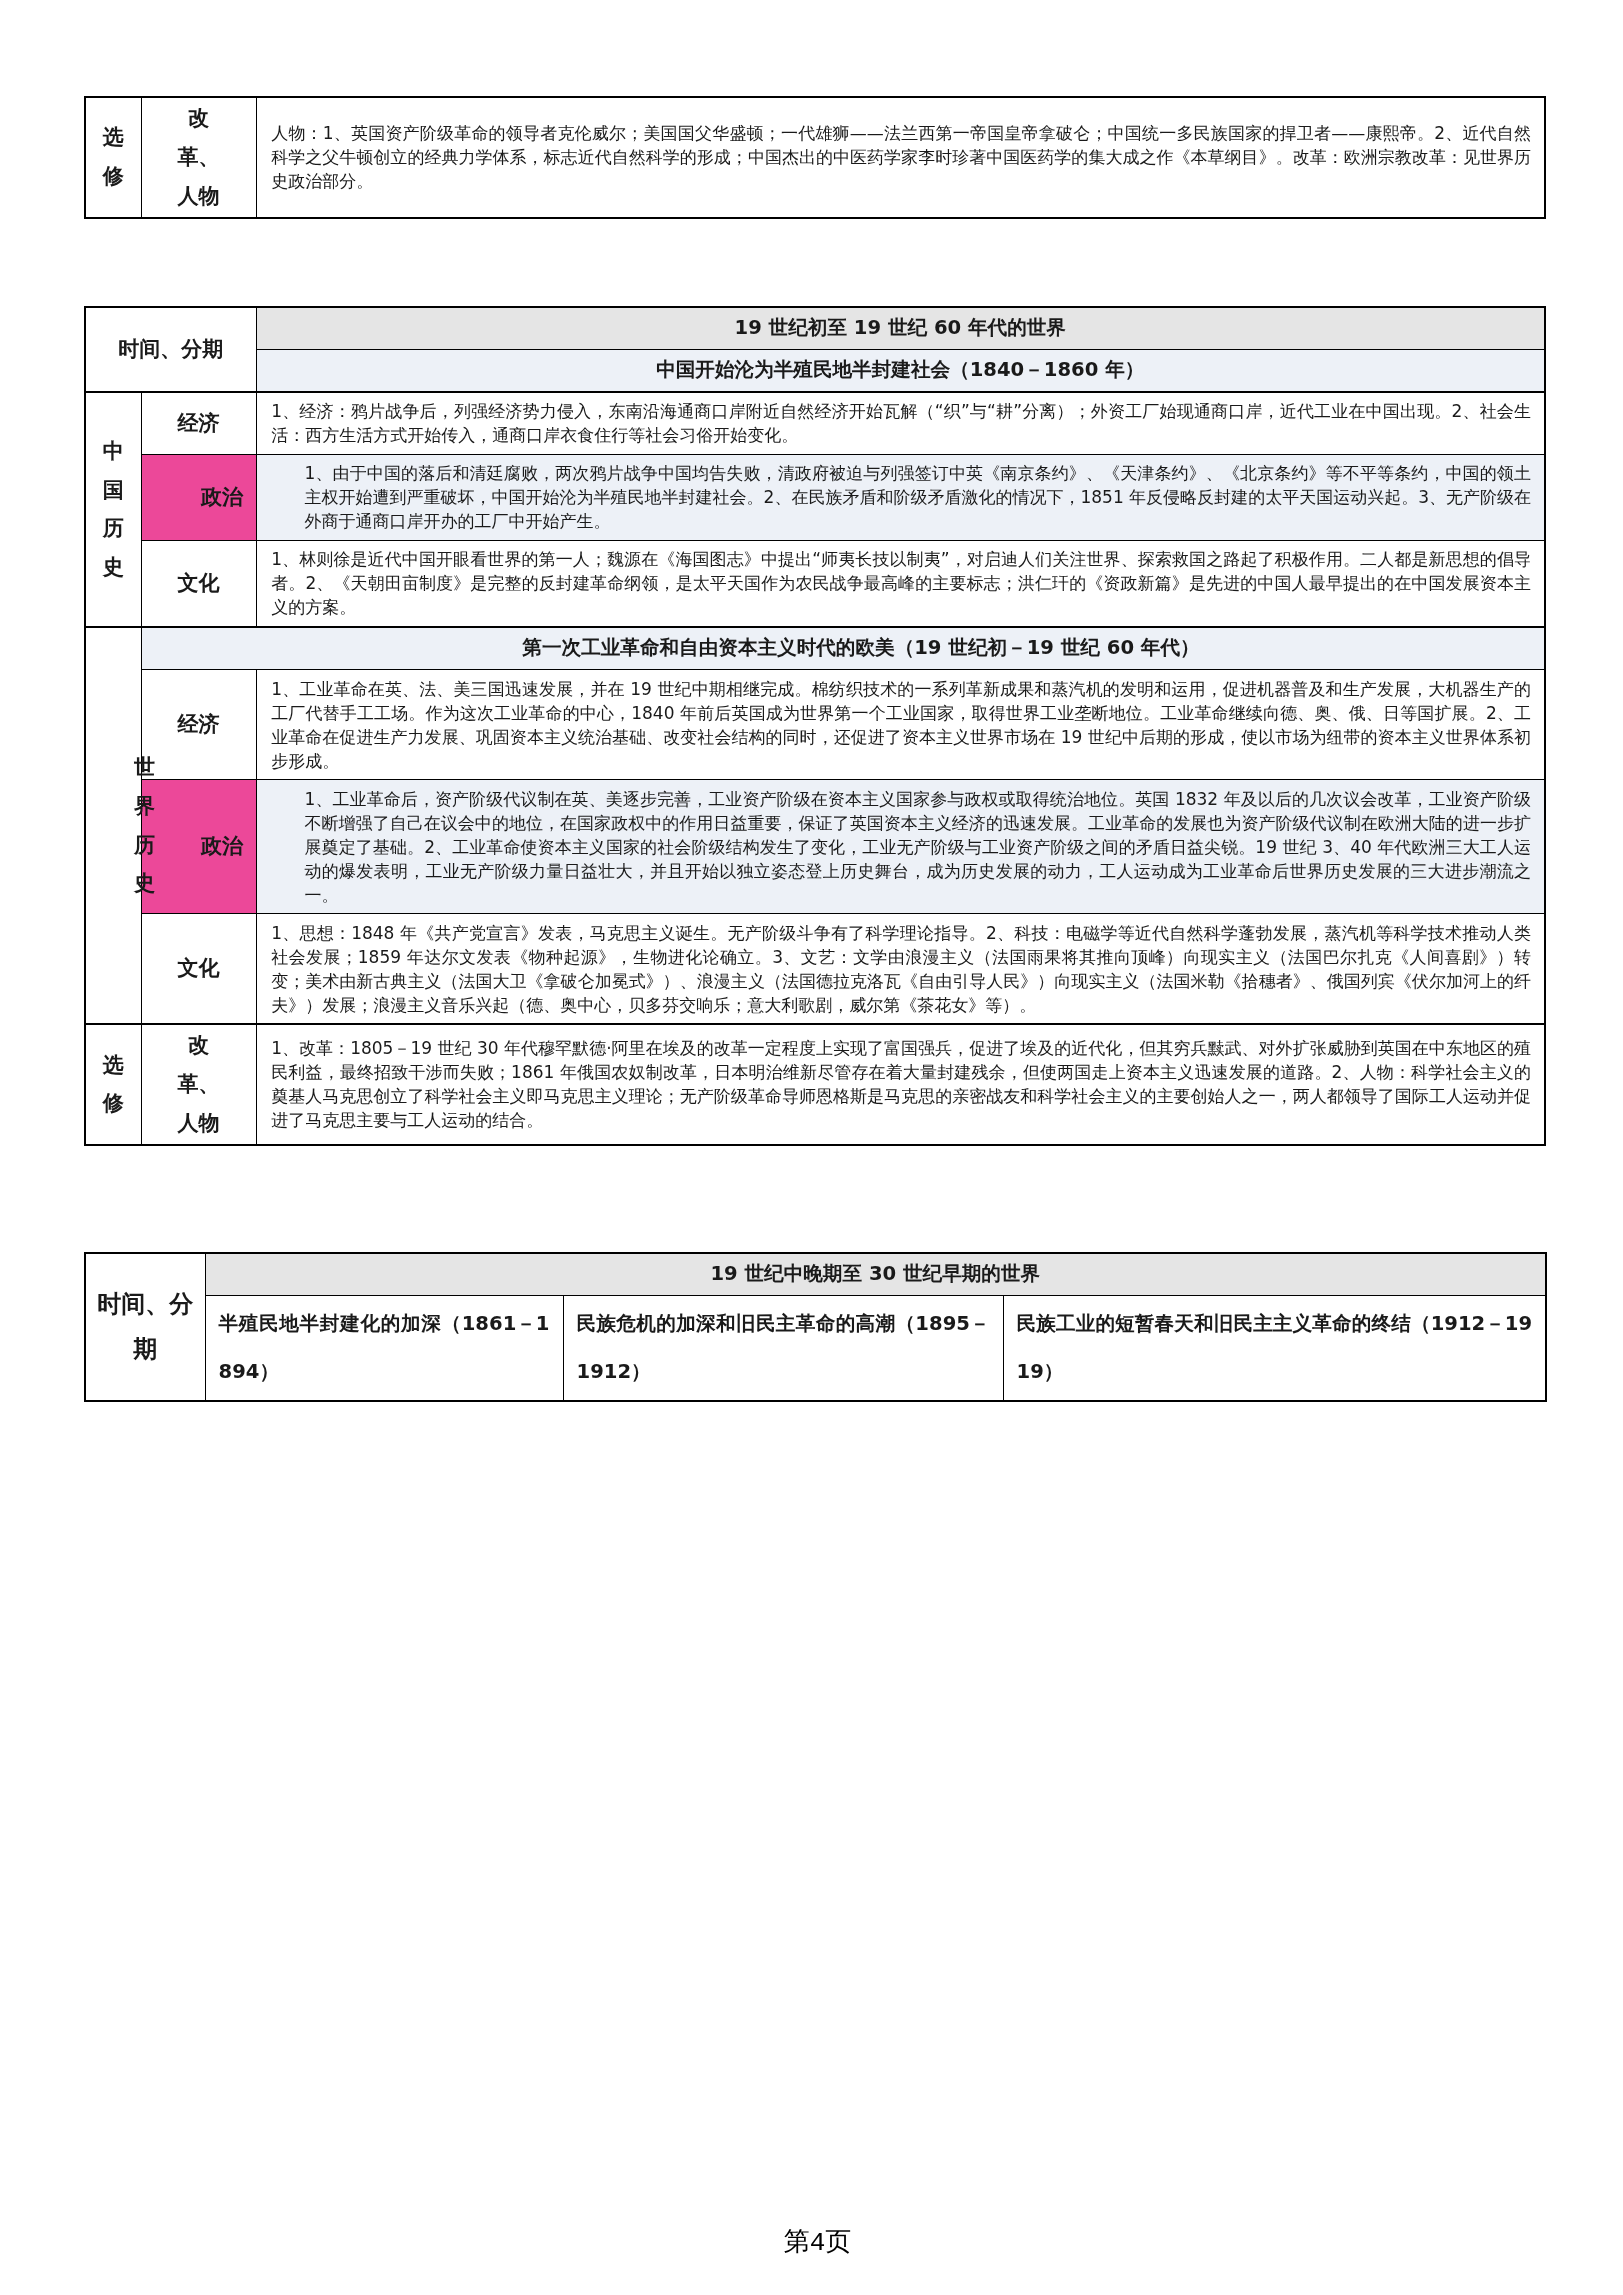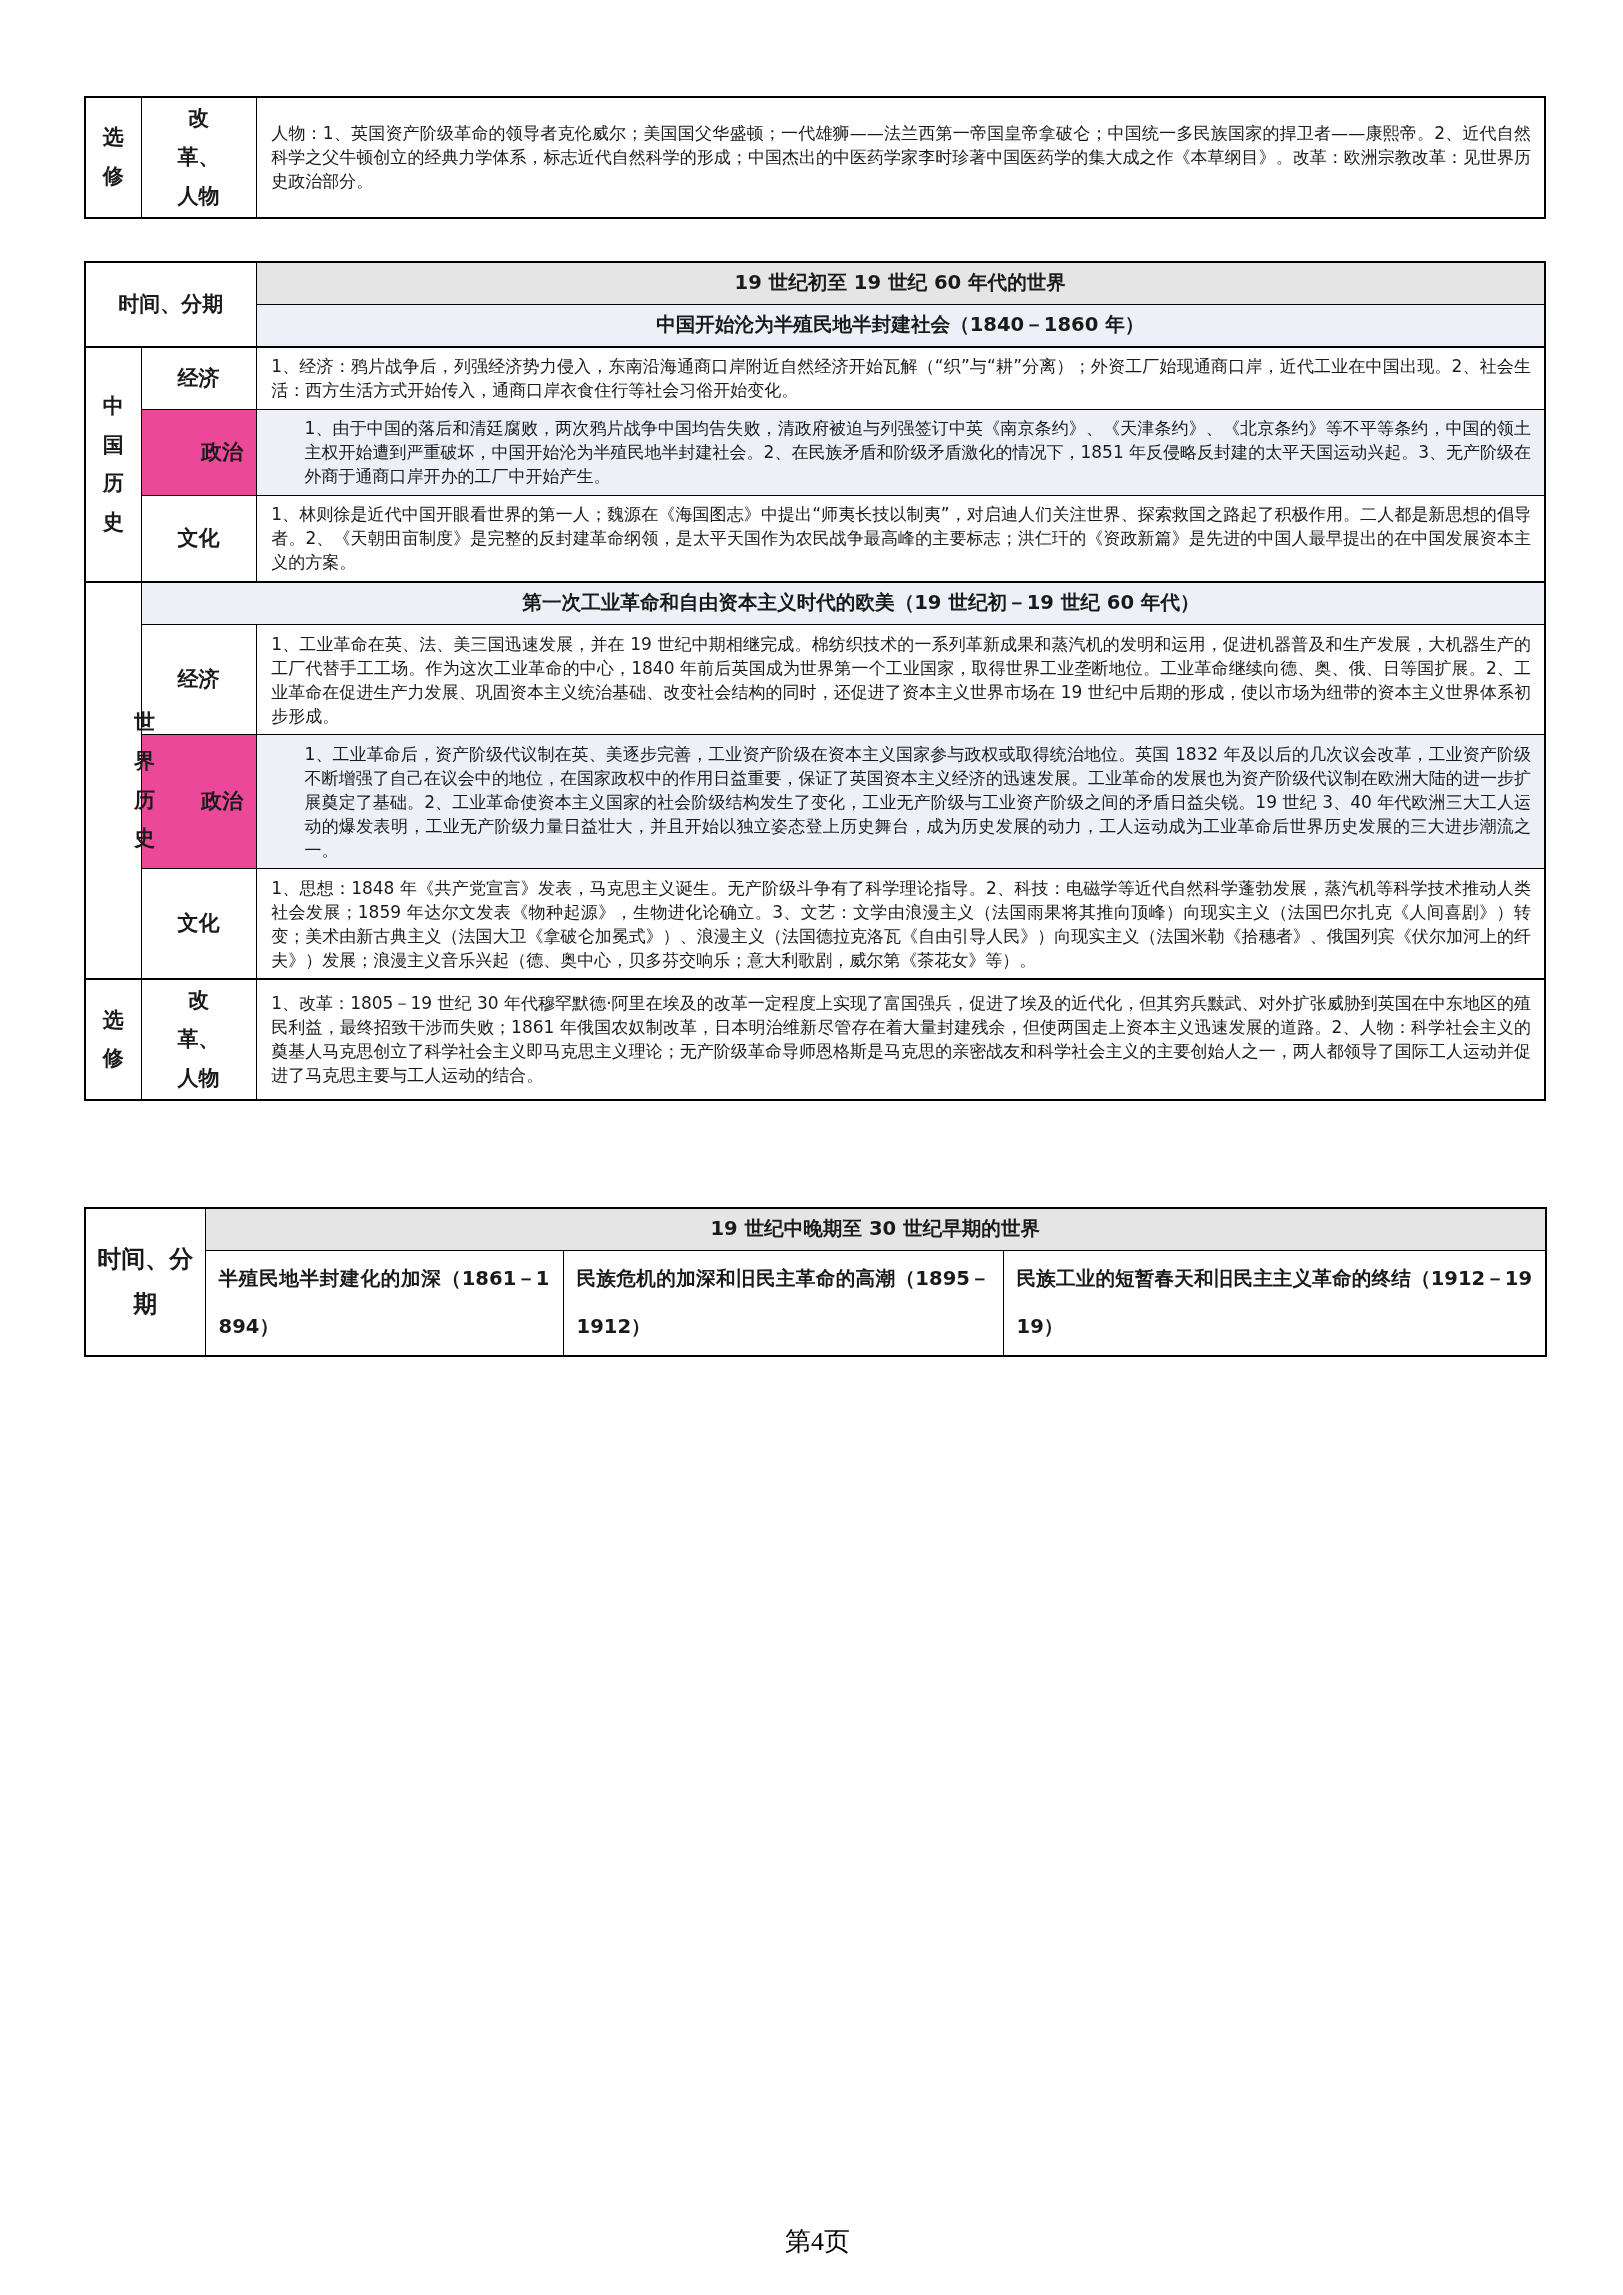--- a/index.html
+++ b/index.html
@@ -17,21 +17,21 @@
     margin-left:84px;
     width:1462px;
     border:2.5px solid #000;
   }
   td{
     border:1.6px solid #000;
     vertical-align:middle;
     word-break:break-all;
   }
   .t1{margin-top:96px;}
-  .t2{margin-top:42px;}
+  .t2{margin-top:87px;}
   .t3{margin-top:106px;}
   .sec-top td{border-top:2.5px solid #000;}
   
   .vlabel{
     text-align:center;
     font-weight:bold;
     font-size:21px;
     line-height:1.85;
     white-space:pre-line;
     background:#ffffff;
@@ -64,21 +64,21 @@
     line-height:2.45;
     padding:4px 13px;
     vertical-align:middle;
     background:#ffffff;
   }
   .footer{
     position:absolute;
     left:12px;right:0;
     bottom:36px;
     text-align:center;
-    font-family:Liberation Serif, serif;
+    font-family:Liberation Mono, monospace;
     font-size:26px;
     color:#000;
   }
 </style>
 </head>
 <body>
 
 <div class="sheet">
 
   <table class="t1">

